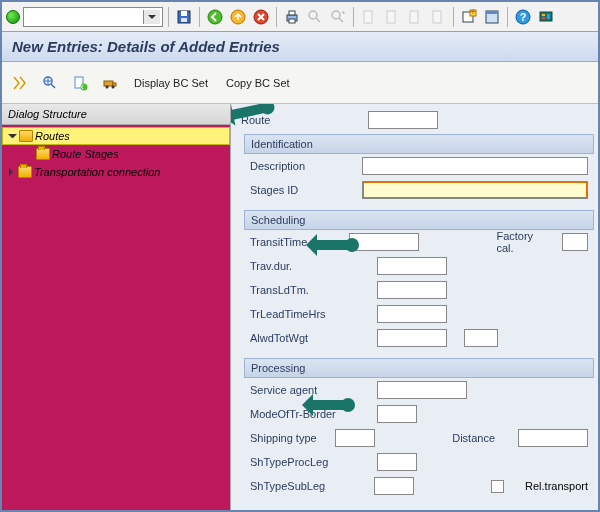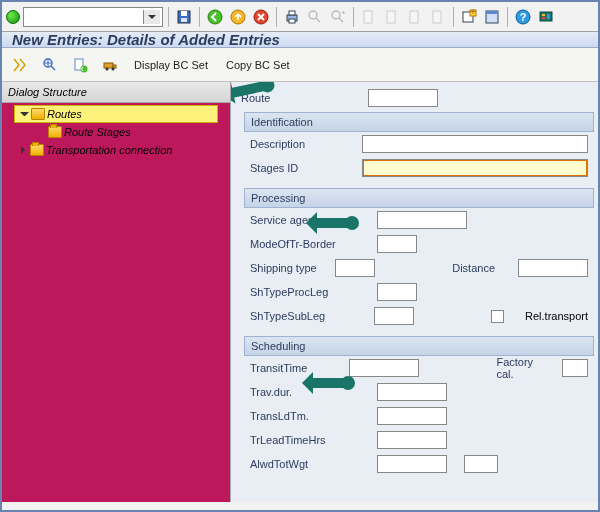--- a/index.html
+++ b/index.html
@@ -8,30 +8,30 @@
   .toolbar-top { height: 30px; background: #f2f2f2; border-bottom: 1px solid #a0a0a0; display: flex; align-items: center; padding: 2px 4px; gap: 3px; }
   .status-dot { width: 14px; height: 14px; border-radius: 50%; background: radial-gradient(circle at 35% 35%, #6eed4a, #0e8c0e); border: 1px solid #0a6a0a; }
   .combo { height: 20px; width: 140px; border: 1px solid #888; background: #fff; position: relative; }
   .combo::after { content: ""; position: absolute; right: 2px; top: 2px; width: 16px; height: 14px; background: #e8e8e8; border-left: 1px solid #888; }
   .combo::before { content: ""; position: absolute; right: 6px; top: 7px; border: 4px solid transparent; border-top-color: #333; z-index: 2; }
   .sep { width: 1px; height: 20px; background: #b0b0b0; margin: 0 2px; }
   .tb-icon { width: 20px; height: 20px; display: flex; align-items: center; justify-content: center; cursor: pointer; }
   .tb-icon svg { width: 16px; height: 16px; }
   .tb-icon.disabled svg { opacity: 0.35; }
   
-  .title-bar { background: linear-gradient(#e4ecf7,#cddaef); height: 16px; display:flex; align-items:center; padding: 5px 10px; border-bottom:1px solid #99aacc; }
+  .title-bar { background: linear-gradient(#e4ecf7,#cddaef); height: 30px; display:flex; align-items:center; padding: 5px 10px; border-bottom:1px solid #99aacc; }
   .title-bar h1 { font-size: 15px; font-style: italic; font-weight: bold; color: #2c3c5e; }
   
-  .subtoolbar { height: 34px; background: #f5f5f2; border-bottom: 1px solid #c0c0c0; display:flex; align-items:center; padding: 0 8px; gap:10px;}
+  .subtoolbar { height: 42px; background: #f5f5f2; border-bottom: 1px solid #c0c0c0; display:flex; align-items:center; padding: 0 8px; gap:10px;}
   .sub-btn { font-size: 11px; color: #222; padding: 2px 4px; cursor: pointer; }
   
   .main { display: flex; height: calc(100% - 30px - 30px - 28px); }
   .side { width: 229px; background: #be185d; border-right: 1px solid #a8a8a8; font-style: italic; }
   .side-head { background: linear-gradient(#e8e8e8,#d6d6d6); border-bottom:1px solid #aaa; padding:4px 6px; font-size:11px; }
-  .tree { padding: 2px 12px; }
+  .tree { padding: 2px 0; }
   .tree-row { display:flex; align-items:center; height:18px; padding-left:4px; gap:2px; cursor:pointer; white-space:nowrap; overflow:hidden; }
   .tree-row.sel { background: #fff27a; border:1px solid #c9b600; }
   .tw { width:10px; height:10px; display:inline-block; }
   .tw::before { content:""; display:block; border:4px solid transparent; }
   .tw.open::before { border-top-color:#333; margin-top:3px; margin-left:1px; }
   .tw.closed::before { border-left-color:#333; margin-top:1px; margin-left:3px; }
   .folder { width:14px; height:12px; background: linear-gradient(#ffd96b,#f0b000); border:1px solid #b98000; border-radius:1px; position:relative; }
   .folder.closed::before { content:""; position:absolute; top:-3px; left:1px; width:5px; height:3px; background:#f0b000; border:1px solid #b98000; border-bottom:none; }
   
   .content { flex:1; background:#e9eef5; overflow:auto; position:relative; }
@@ -228,20 +228,47 @@
         <span class="label">Description</span>
         <input class="inp w-xl" value="" style="">
       </div>
       <div class="field-row">
         <span class="label">Stages ID</span>
         <input class="inp req w-xl" value="" style="">
       </div>
     </div>
 
     <div class="section">
+      <div class="sec-head">Scheduling</div>
+      <div class="field-row">
+        <span class="label">TransitTime</span>
+        <input class="inp w-md" value="" style="">
+        <span class="inline-label">Factory cal.</span>
+        <input class="inp w-sm" style="width: 26px;" value="">
+      </div>
+      <div class="field-row">
+        <span class="label">Trav.dur.</span>
+        <input class="inp w-md" value="" style="">
+      </div>
+      <div class="field-row">
+        <span class="label">TransLdTm.</span>
+        <input class="inp w-md" value="" style="">
+      </div>
+      <div class="field-row">
+        <span class="label">TrLeadTimeHrs</span>
+        <input class="inp w-md" value="" style="">
+      </div>
+      <div class="field-row">
+        <span class="label">AlwdTotWgt</span>
+        <input class="inp w-md" value="" style="">
+        <input class="inp" style="width: 34px;" value="">
+      </div>
+    </div>
+
+    <div class="section">
       <div class="sec-head">Processing</div>
       <div class="field-row">
         <span class="label">Service agent</span>
         <input class="inp" style="width: 90px;" value="">
       </div>
       <div class="field-row">
         <span class="label">ModeOfTr-Border</span>
         <input class="inp w-sm" value="" style="">
       </div>
       <div class="field-row">
@@ -255,47 +282,20 @@
         <input class="inp w-sm" value="" style="">
       </div>
       <div class="field-row">
         <span class="label">ShTypeSubLeg</span>
         <input class="inp w-sm" value="" style="">
         <span class="chk"></span>
         <span>Rel.transport</span>
       </div>
     </div>
 
-    <div class="section">
-      <div class="sec-head">Scheduling</div>
-      <div class="field-row">
-        <span class="label">TransitTime</span>
-        <input class="inp w-md" value="" style="">
-        <span class="inline-label">Factory cal.</span>
-        <input class="inp w-sm" style="width: 26px;" value="">
-      </div>
-      <div class="field-row">
-        <span class="label">Trav.dur.</span>
-        <input class="inp w-md" value="" style="">
-      </div>
-      <div class="field-row">
-        <span class="label">TransLdTm.</span>
-        <input class="inp w-md" value="" style="">
-      </div>
-      <div class="field-row">
-        <span class="label">TrLeadTimeHrs</span>
-        <input class="inp w-md" value="" style="">
-      </div>
-      <div class="field-row">
-        <span class="label">AlwdTotWgt</span>
-        <input class="inp w-md" value="" style="">
-        <input class="inp" style="width: 34px;" value="">
-      </div>
-    </div>
-
     <div class="arrow" style="left:-20px; top:-2px; transform: rotate(-12deg);">
         <span class="head"></span>
         <span class="shaft"></span>
         <span class="dot"></span>
       </div>
     <div class="arrow" style="left:64px; top:130px;">
         <span class="head"></span>
         <span class="shaft"></span>
         <span class="dot"></span>
       </div>

